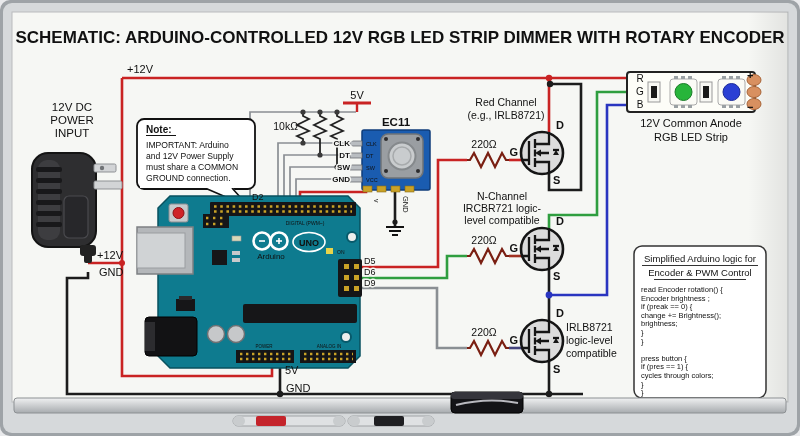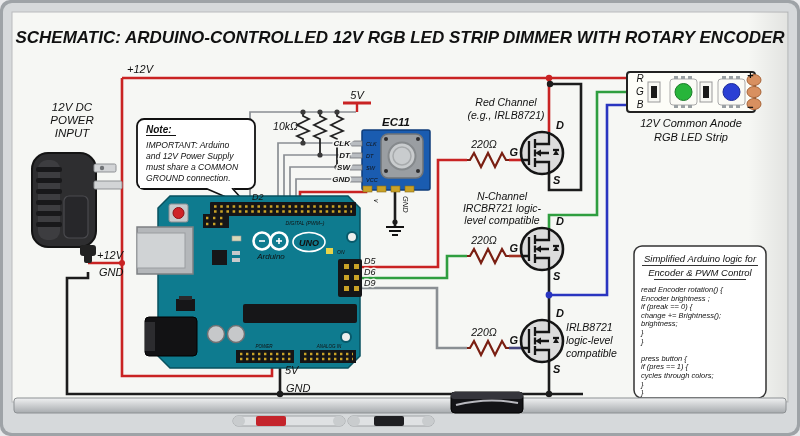--- a/index.html
+++ b/index.html
@@ -1,16 +1,16 @@
 <!DOCTYPE html>
 <html><head>
 <meta charset="utf-8">
 <style>
   html,body{margin:0;padding:0;background:#e9eaec;}
-  .stage{width:800px;height:436px;position:relative;font-family:"Liberation Sans",sans-serif;font-style:italic;}
+  .stage{width:800px;height:436px;position:relative;font-family:"Liberation Sans",sans-serif;}
   svg{display:block;}
   text{font-family:"Liberation Sans",sans-serif;fill:#111;}
   .mono{font-family:"DejaVu Sans Mono",monospace;white-space:pre;}
   .b{font-weight:bold;}
   .halo{paint-order:stroke;stroke:#f6f7f4;stroke-width:3px;}
 </style>
 </head>
 <body>
 
 <div class="stage">

